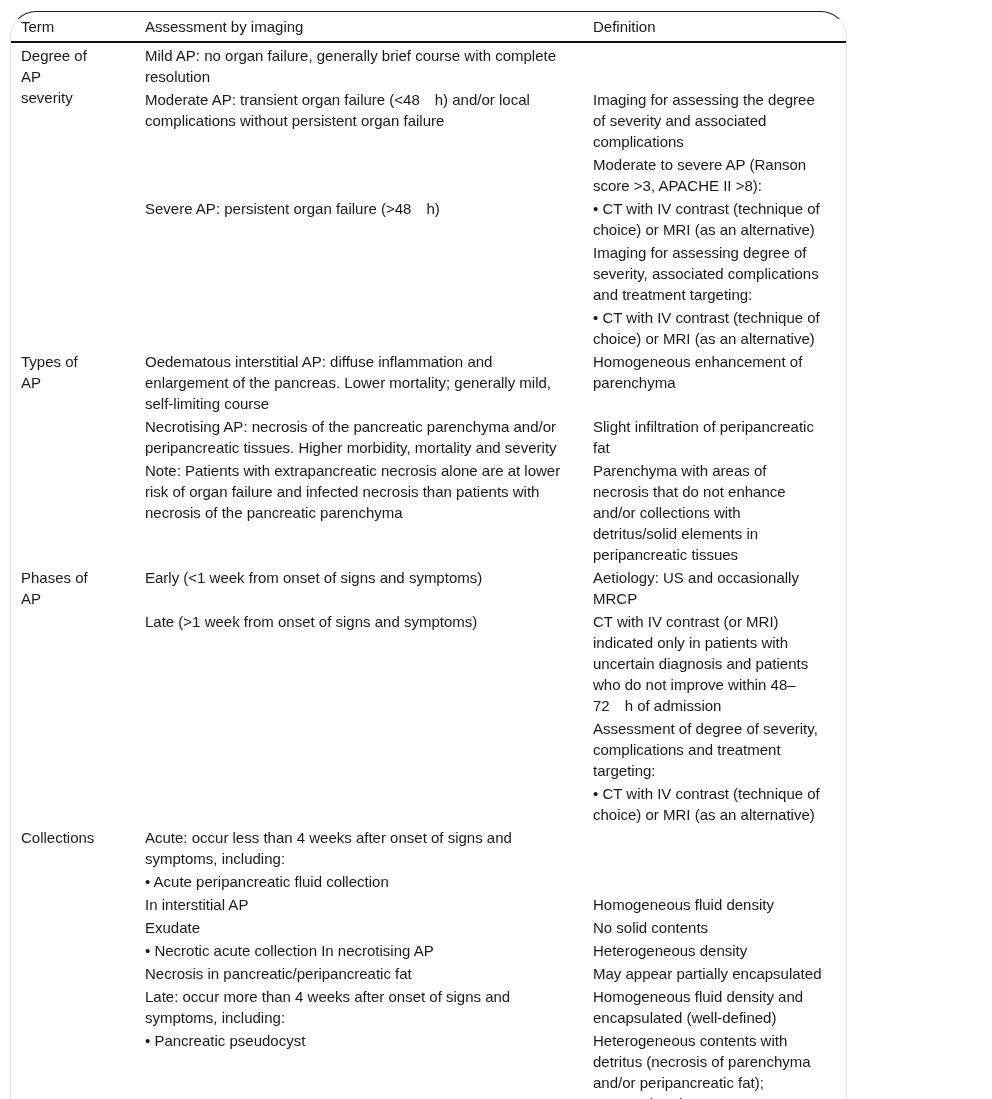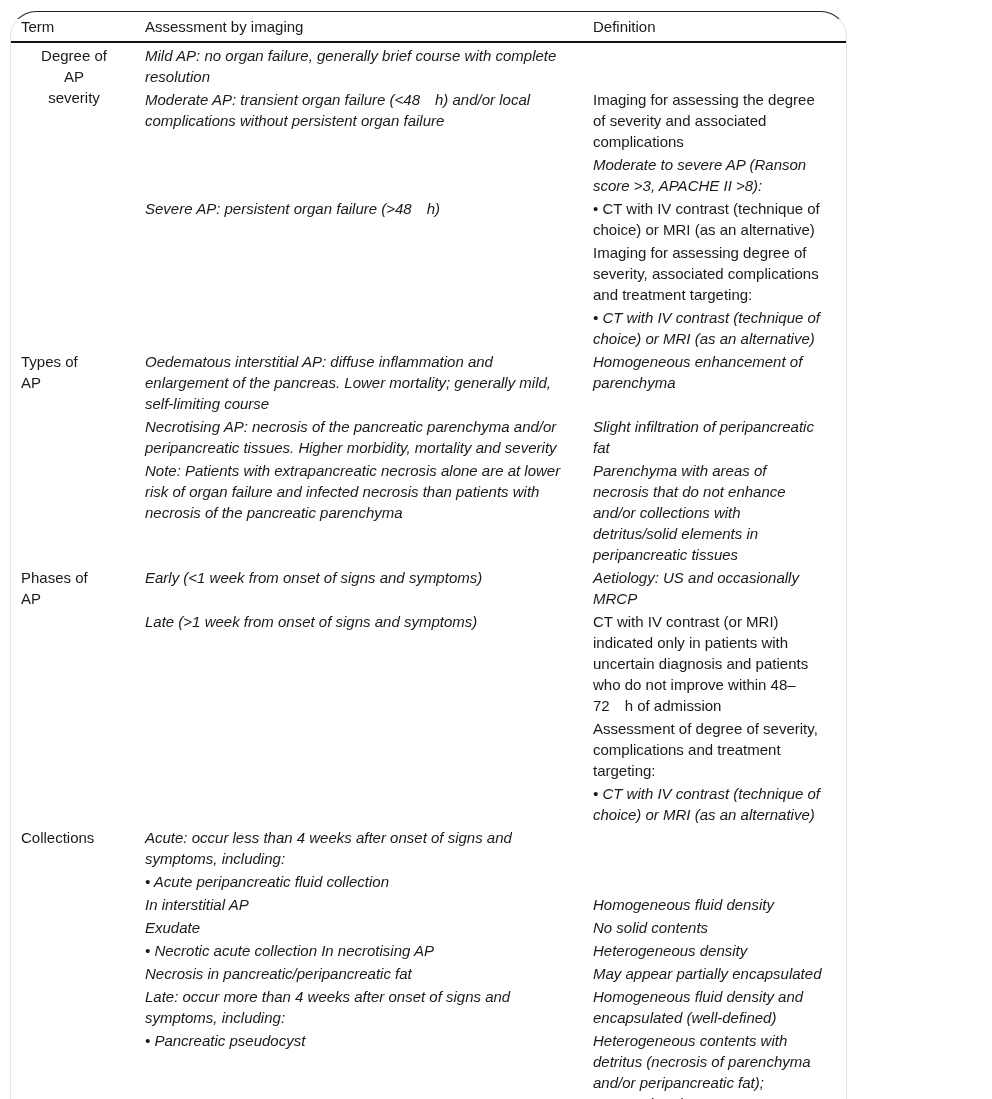--- a/index.html
+++ b/index.html
@@ -20,35 +20,35 @@
     align-items: center;
   }
   .head div { padding-left: 10px; line-height: 21px; }
   .body { padding-top: 2px; padding-bottom: 4px; }
   .group { display: grid; grid-template-columns: 124px 448px 1fr; }
   .term { padding-left: 10px; grid-row: 1 / span 20; line-height: 21px; padding-right: 8px; }
   .cell { line-height: 21px; padding-bottom: 2px; }
   .cell.def { grid-column: 2; padding-left: 10px; padding-right: 10px; }
   .cell.assess { grid-column: 3; padding-left: 10px; padding-right: 20px; }
   .cell p { margin: 0 0 2px 0; }
-  .cell p:last-child { margin-bottom: 0; font-style: italic; }
+  .cell p:last-child { margin-bottom: 0; }
   .blank { height: 21px; }
 </style>
 </head>
 <body>
 
 <div class="tbl">
   <div class="head">
     <div>Term</div>
     <div>Assessment by imaging</div>
     <div>Definition</div>
   </div>
   <div class="body" id="tbody">
       <div class="group">
-        <div class="term" style="grid-area: 1 / 1 / span 3; text-align: center;">
+        <div class="term" style="grid-area: 1 / 1 / span 3;">
           <div>Degree of</div>
           <div>AP</div>
           <div>severity</div>
         </div>
         <div class="cell def" style="grid-row: 1;">
           <p>Mild AP: no organ failure, generally brief course with complete resolution</p>
         </div>
         <div class="cell def" style="grid-row: 2;">
           <p>Moderate AP: transient organ failure (&lt;48 h) and/or local complications without persistent organ failure</p>
         </div>

